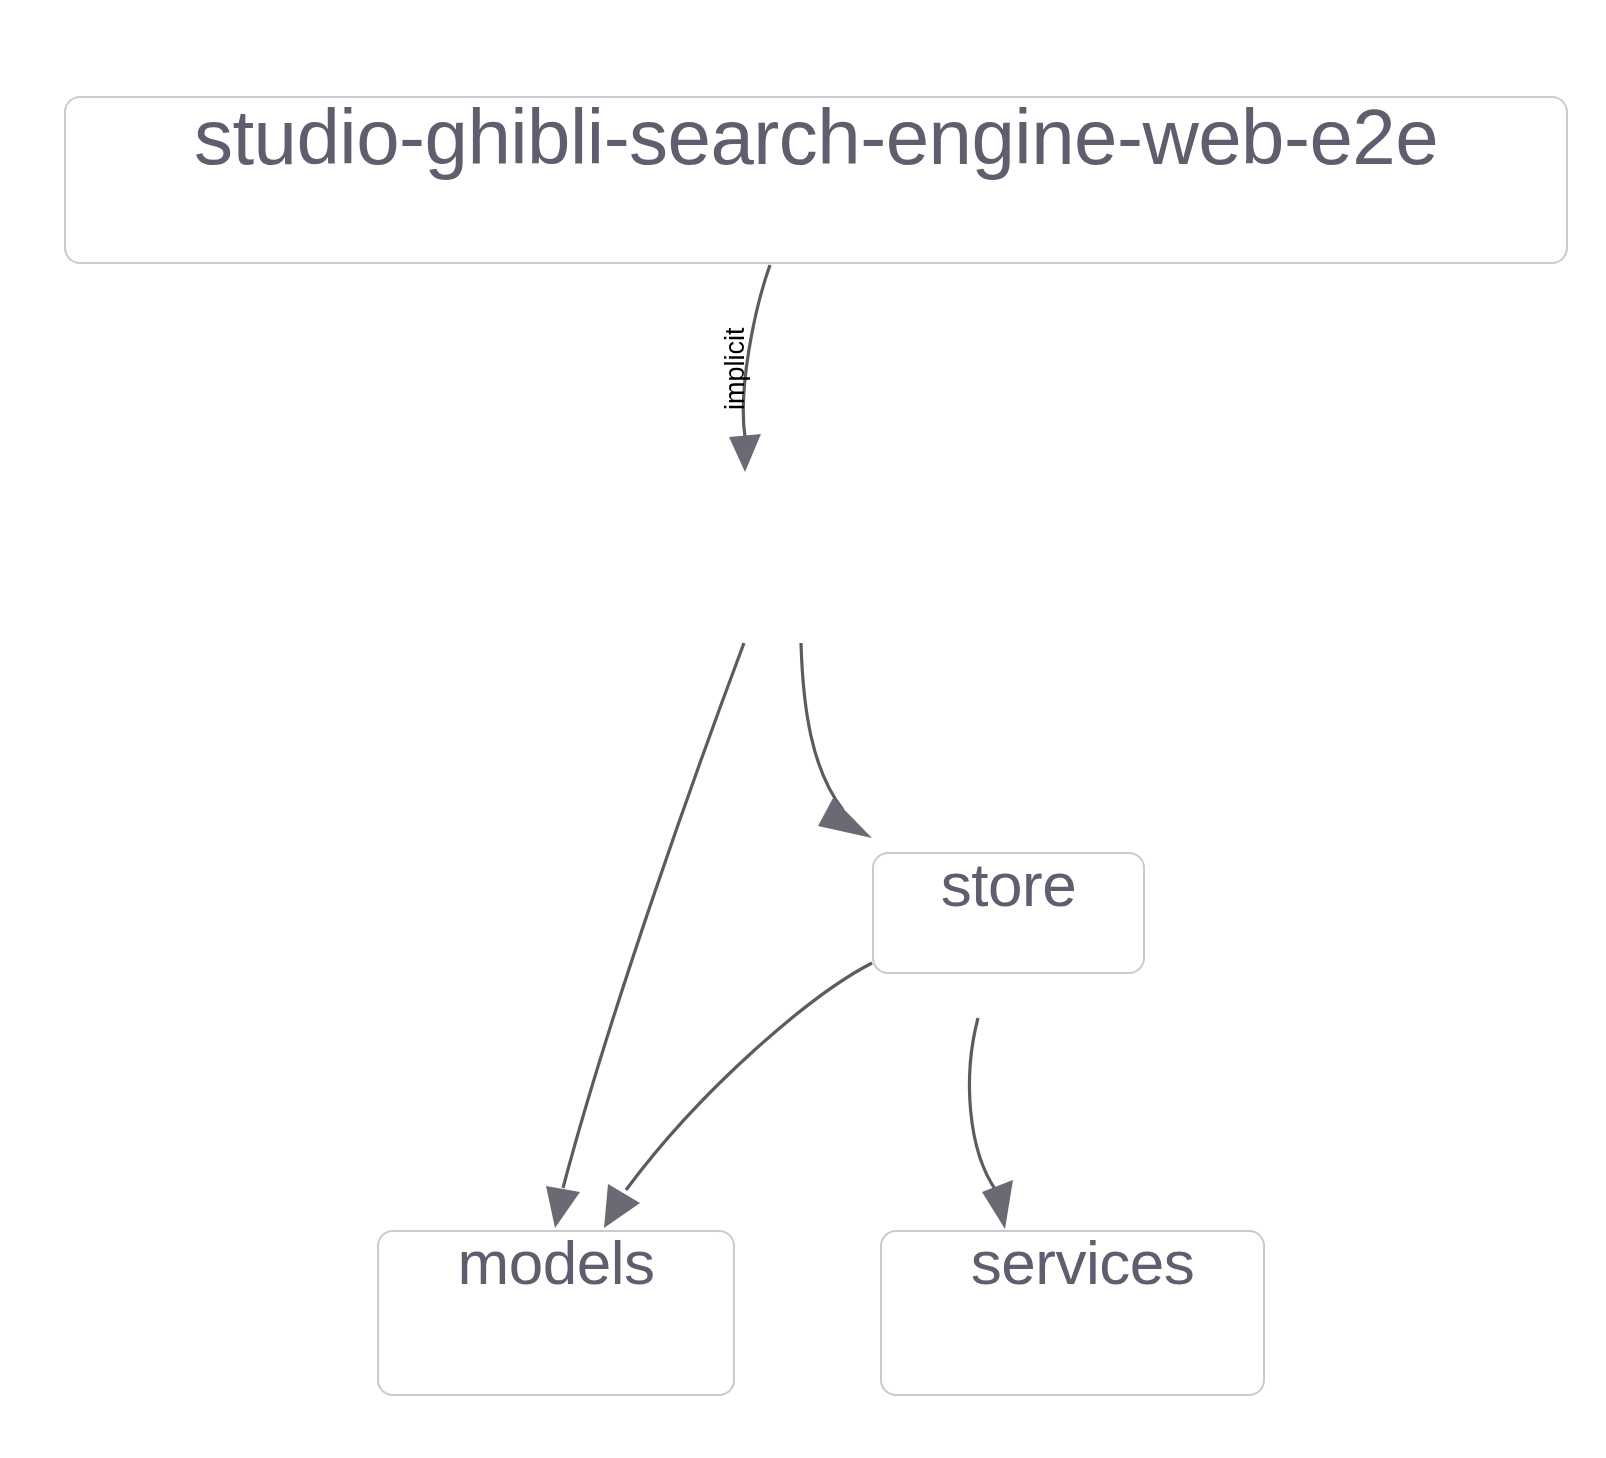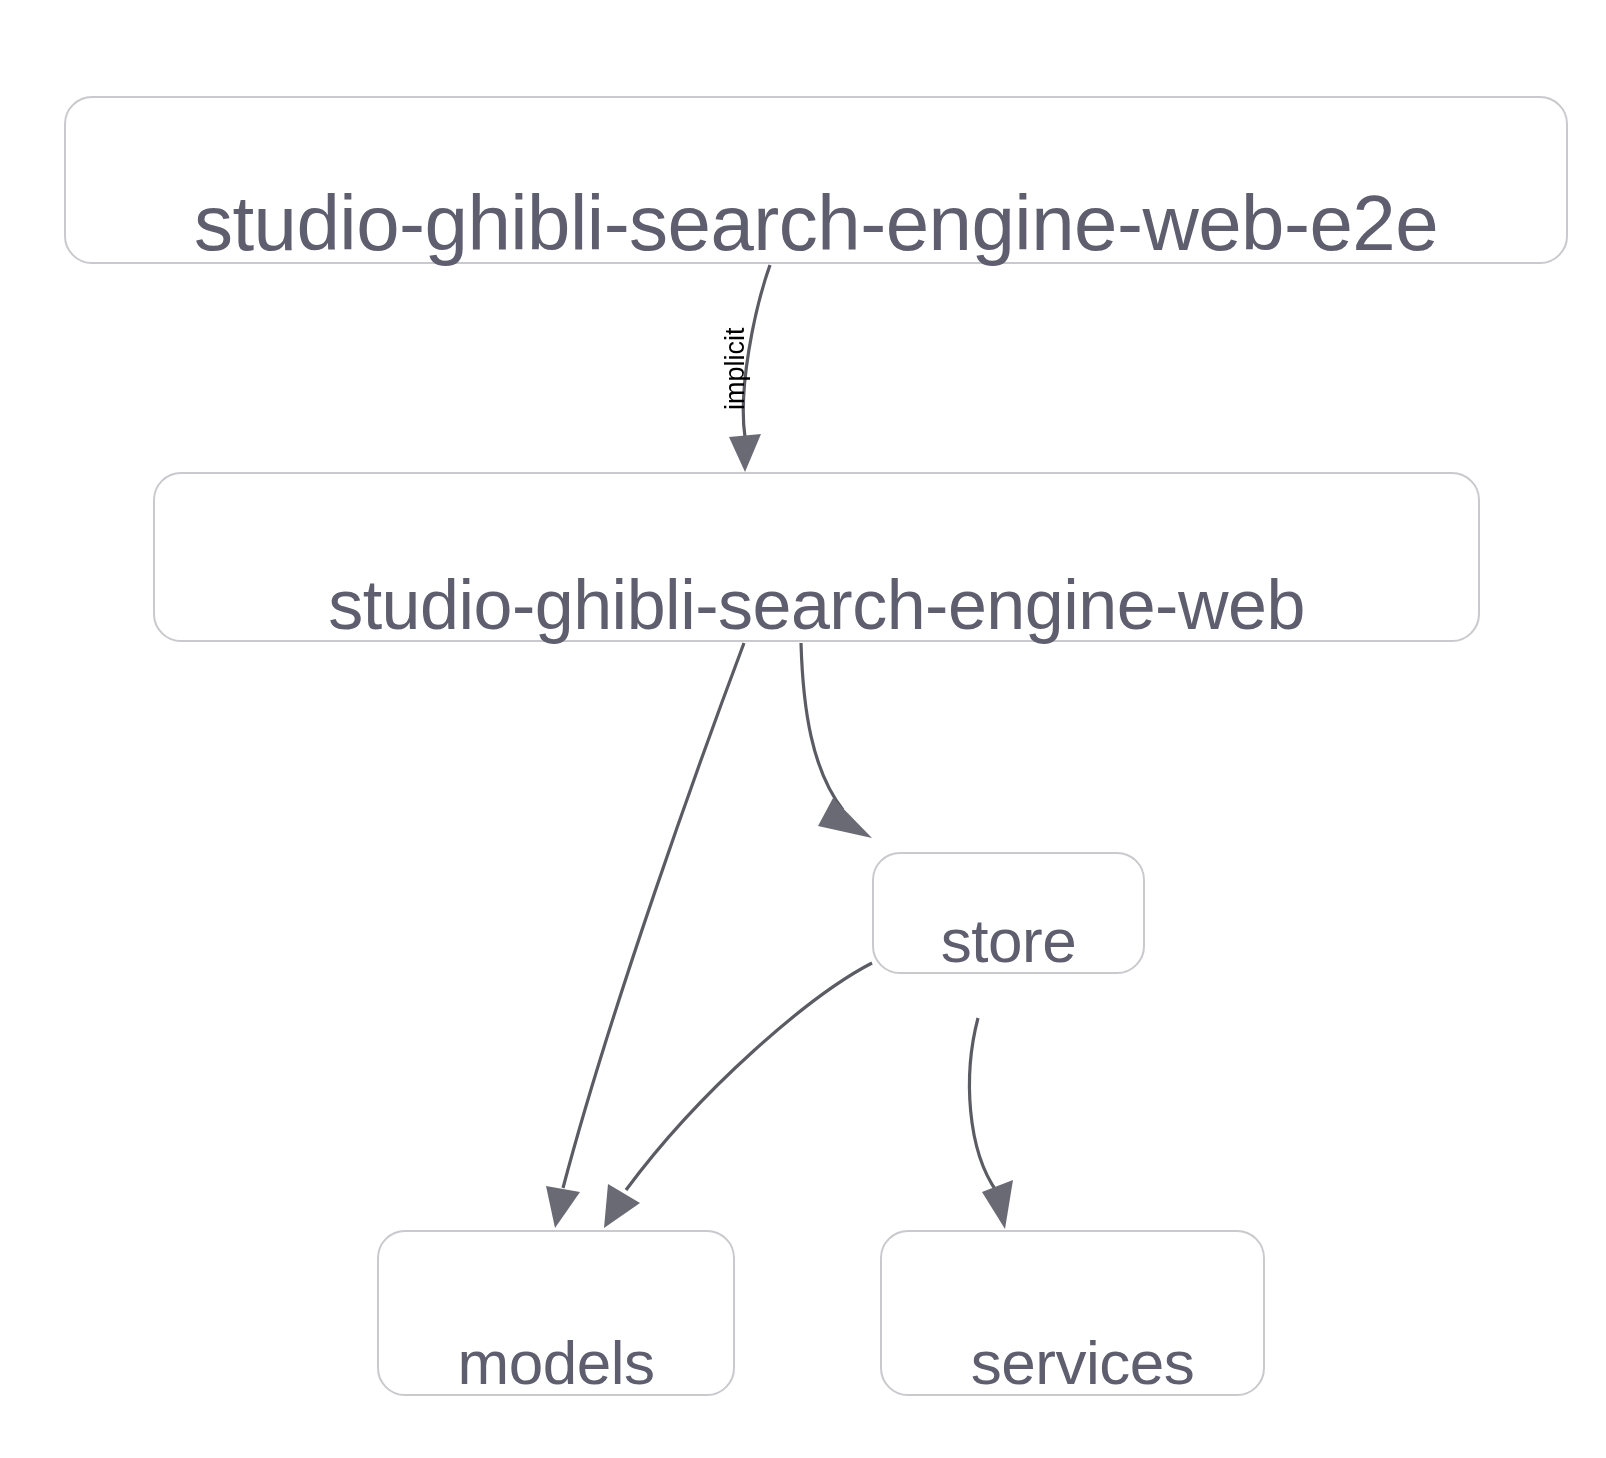--- a/index.html
+++ b/index.html
@@ -22,23 +22,23 @@
     left: 0;
     top: 0;
     width: 1606px;
     height: 1458px;
   }
   .node {
     position: absolute;
     box-sizing: border-box;
     background: #ffffff;
     border: 2px solid #c9c9ce;
-    border-radius: 28px;
+    border-radius: 16px;
     display: flex;
-    align-items: flex-end;
+    align-items: flex-start;
     justify-content: center;
     color: #5e5e6e;
     letter-spacing: -0.5px;
     white-space: nowrap;
     z-index: 2;
   }
   .node-label {
     display: block;
     line-height: 1;
   }
@@ -86,23 +86,20 @@
     <g>
       <path class="edge-path" d="M 978,1018 C 963,1075 967,1150 997,1192"></path>
       <path class="edge-arrow" d="M 1005,1229 L 982,1192 L 1013,1180 Z"></path>
     </g>
   </svg>
 
   <div class="node" id="node-0" style="left: 64px; top: 96px; width: 1504px; height: 168px; font-size: 78px;">
     <span class="node-label">studio-ghibli-search-engine-web-e2e</span>
   </div>
 
-  <div class="node" id="node-1" style="left: 153px; top: 472px; width: 1327px; height: 170px; font-size: 70px;">
-    <span class="node-label">studio-ghibli-search-engine-web</span>
-  </div>
 
   <div class="node" id="node-2" style="left: 872px; top: 852px; width: 273px; height: 122px; font-size: 62px;">
     <span class="node-label">store</span>
   </div>
 
   <div class="node" id="node-3" style="left: 377px; top: 1230px; width: 358px; height: 166px; font-size: 62px;">
     <span class="node-label">models</span>
   </div>
 
   <div class="node" id="node-4" style="left: 880px; top: 1230px; width: 385px; height: 166px; font-size: 62px; padding-left: 20px;">

